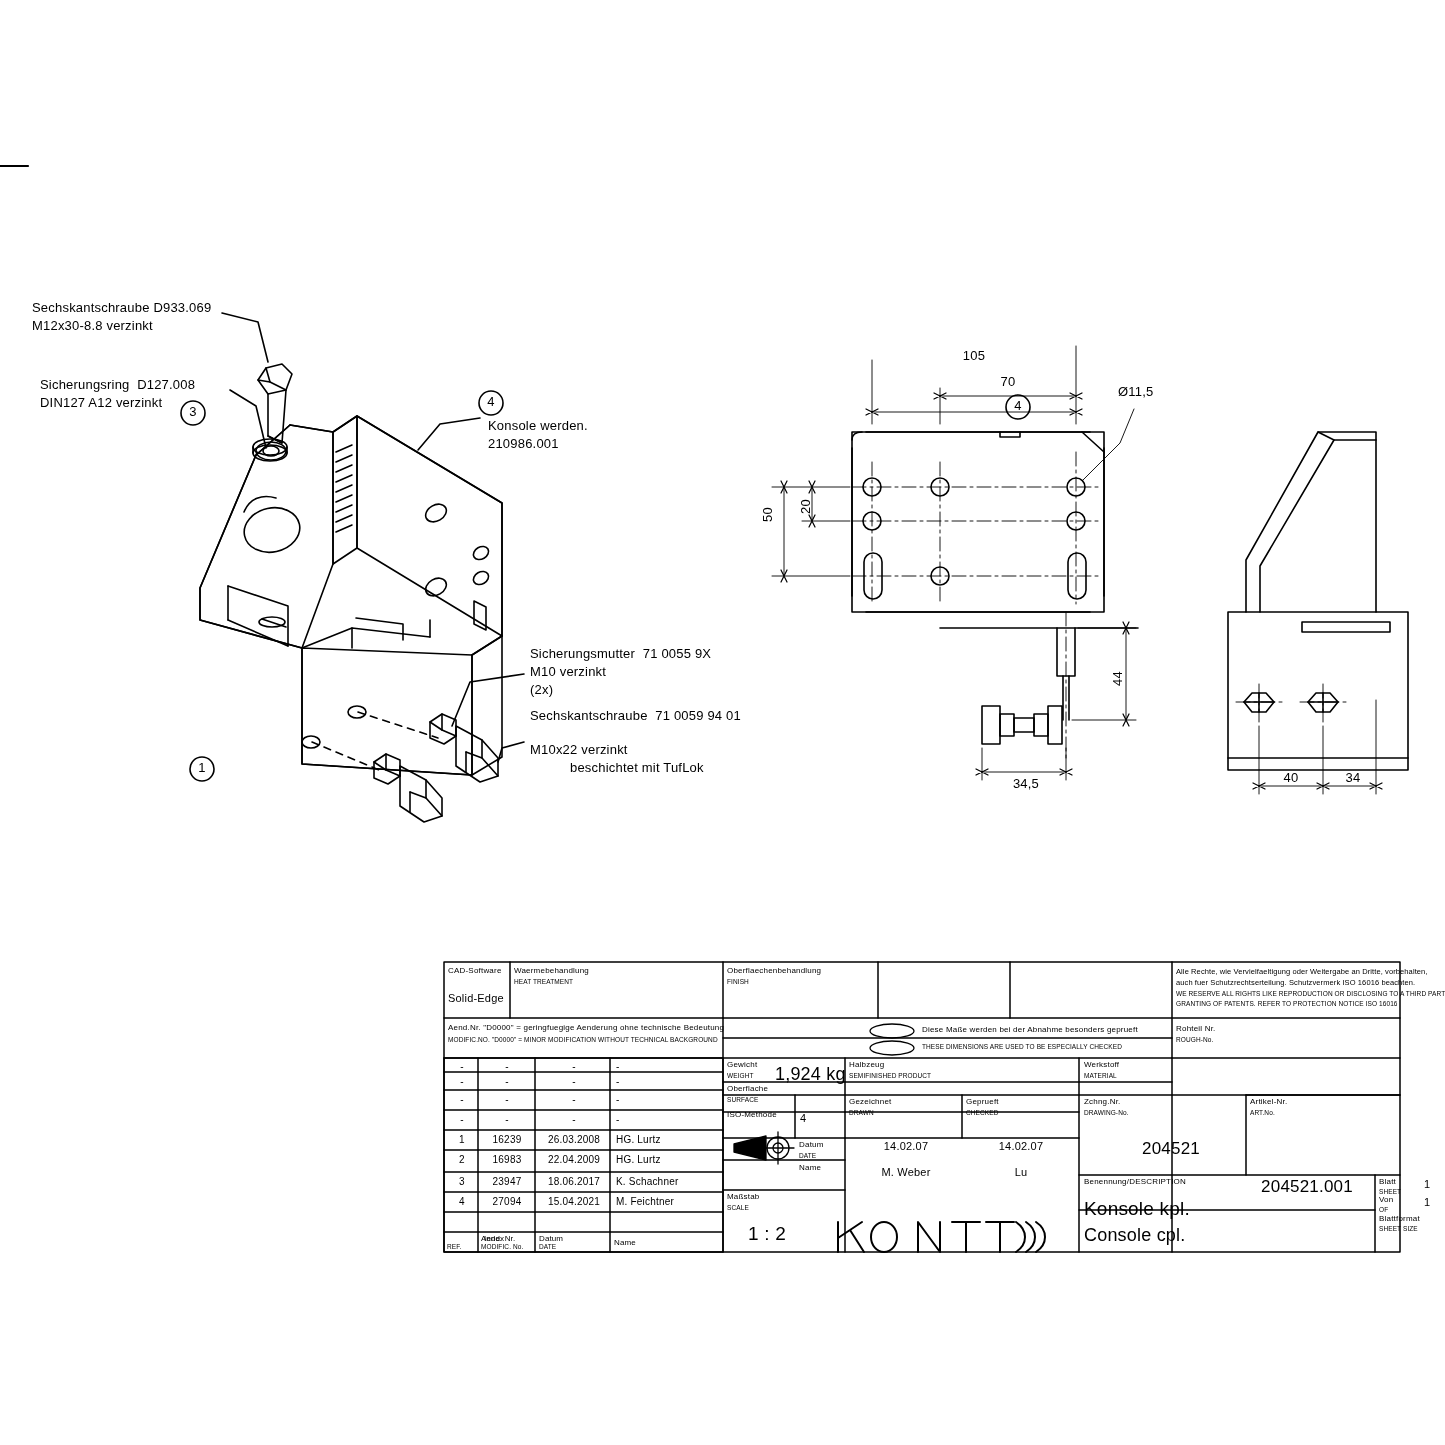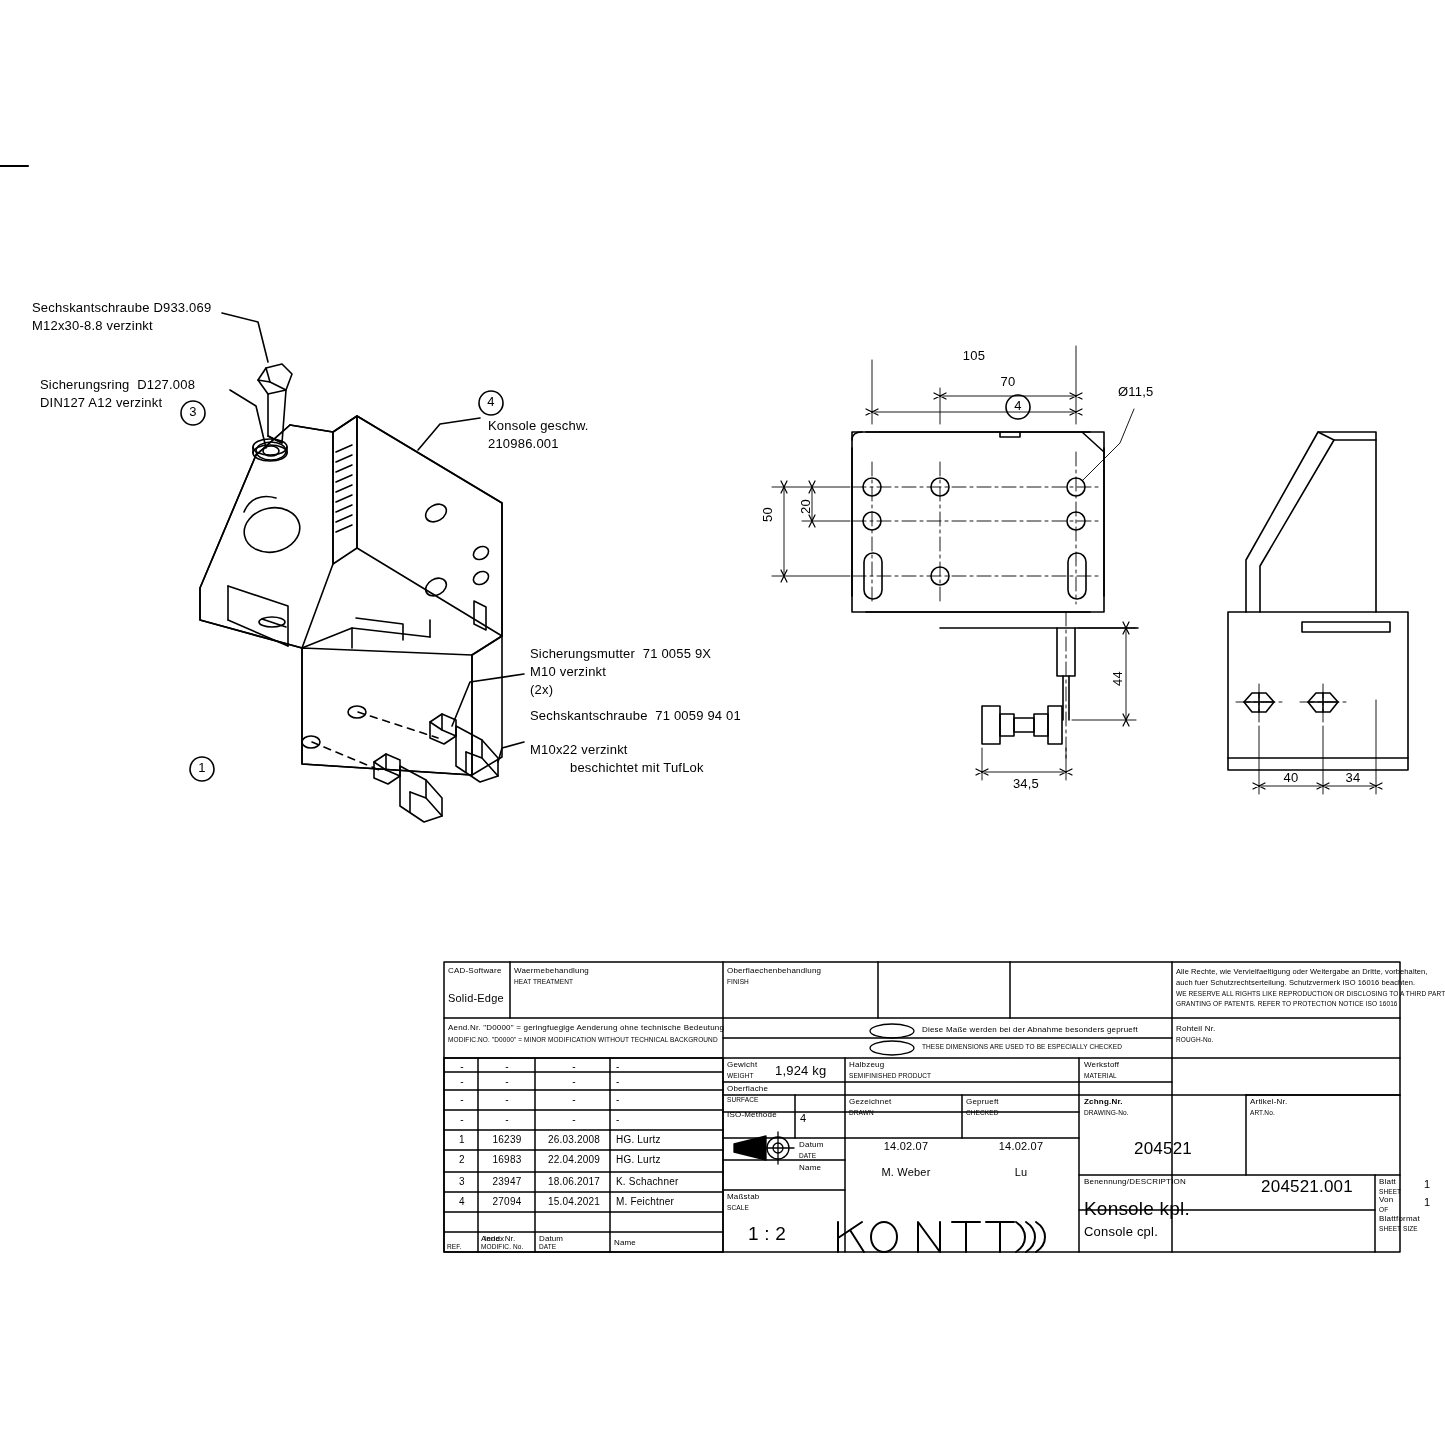--- a/index.html
+++ b/index.html
@@ -37,21 +37,21 @@
   .callout {
     font-size: 13px;
   }
   .dim {
     font-size: 13px;
   }
   
   .tb-tiny { font-size: 6.5px; letter-spacing: 0.1px; }
   .tb-small { font-size: 8px; }
   .tb-med { font-size: 11px; }
-  .tb-big { font-size: 13px; }
+  .tb-big { font-size: 18px; }
   .tb-xbig { font-size: 19px; }
   .tb-num { font-size: 17px; }
   .tb-row { font-size: 10px; }
   .center { text-align: center; }
   
   .balloon-text {
     font-size: 13px;
   }
 </style>
 </head>
@@ -336,21 +336,21 @@
 
     </g>
   </svg>
 
   <div class="lbl callout" style="left:32px; top:300px;">Sechskantschraube D933.069</div>
   <div class="lbl callout" style="left:32px; top:318px;">M12x30-8.8 verzinkt</div>
 
   <div class="lbl callout" style="left:40px; top:377px;">Sicherungsring  D127.008</div>
   <div class="lbl callout" style="left:40px; top:395px;">DIN127 A12 verzinkt</div>
 
-  <div class="lbl callout" style="left:488px; top:418px;">Konsole geschw.</div>
+  <div class="lbl callout" style="left:488px; top:418px;">Konsole werden.</div>
   <div class="lbl callout" style="left:488px; top:436px;">210986.001</div>
 
   <div class="lbl callout" style="left:530px; top:646px;">Sicherungsmutter  71 0055 9X</div>
   <div class="lbl callout" style="left:530px; top:664px;">M10 verzinkt</div>
   <div class="lbl callout" style="left:530px; top:682px;">(2x)</div>
 
   <div class="lbl callout" style="left:530px; top:708px;text-align:center;">Sechskantschraube  71 0059 94 01</div>
   <div class="lbl callout" style="left:530px; top:742px;">M10x22 verzinkt</div>
   <div class="lbl callout" style="left:530px; top:760px;padding-left:40px;">beschichtet mit TufLok</div>
 
@@ -420,23 +420,23 @@
   <div class="lbl tb-small" style="left:849px; top:1097px;">Gezeichnet</div>
   <div class="lbl tb-tiny" style="left:849px; top:1109px;">DRAWN</div>
   <div class="lbl tb-med center" style="left:849px; top:1140px; width:114px;">14.02.07</div>
   <div class="lbl tb-med center" style="left:849px; top:1166px; width:114px;">M. Weber</div>
 
   <div class="lbl tb-small" style="left:966px; top:1097px;">Geprueft</div>
   <div class="lbl tb-tiny" style="left:966px; top:1109px;">CHECKED</div>
   <div class="lbl tb-med center" style="left:966px; top:1140px; width:110px;">14.02.07</div>
   <div class="lbl tb-med center" style="left:966px; top:1166px; width:110px;">Lu</div>
 
-  <div class="lbl tb-small" style="left:1084px; top:1097px;font-weight:bold;">Zchng.Nr.</div>
+  <div class="lbl tb-small" style="left:1084px; top:1097px;">Zchng.Nr.</div>
   <div class="lbl tb-tiny" style="left:1084px; top:1109px;">DRAWING-No.</div>
-  <div class="lbl tb-num center" style="left:1080px; top:1138px; width:166px;">204521</div>
+  <div class="lbl tb-num center" style="left:1080px; top:1138px; width:166px;padding-left:8px;">204521</div>
 
   <div class="lbl tb-small" style="left:1250px; top:1097px;">Artikel-Nr.</div>
   <div class="lbl tb-tiny" style="left:1250px; top:1109px;">ART.No.</div>
   <div class="lbl tb-num center" style="left:1246px; top:1176px; width:122px;">204521.001</div>
 
   <div class="lbl tb-small" style="left:1084px; top:1177px;text-align:center;">Benennung/DESCRIPTION</div>
   <div class="lbl tb-xbig" style="left:1084px; top:1197px;">Konsole kpl.</div>
   <div class="lbl tb-big" style="left:1084px; top:1224px;">Console cpl.</div>
 
   <div class="lbl tb-small" style="left:1379px; top:1177px;">Blatt</div>

